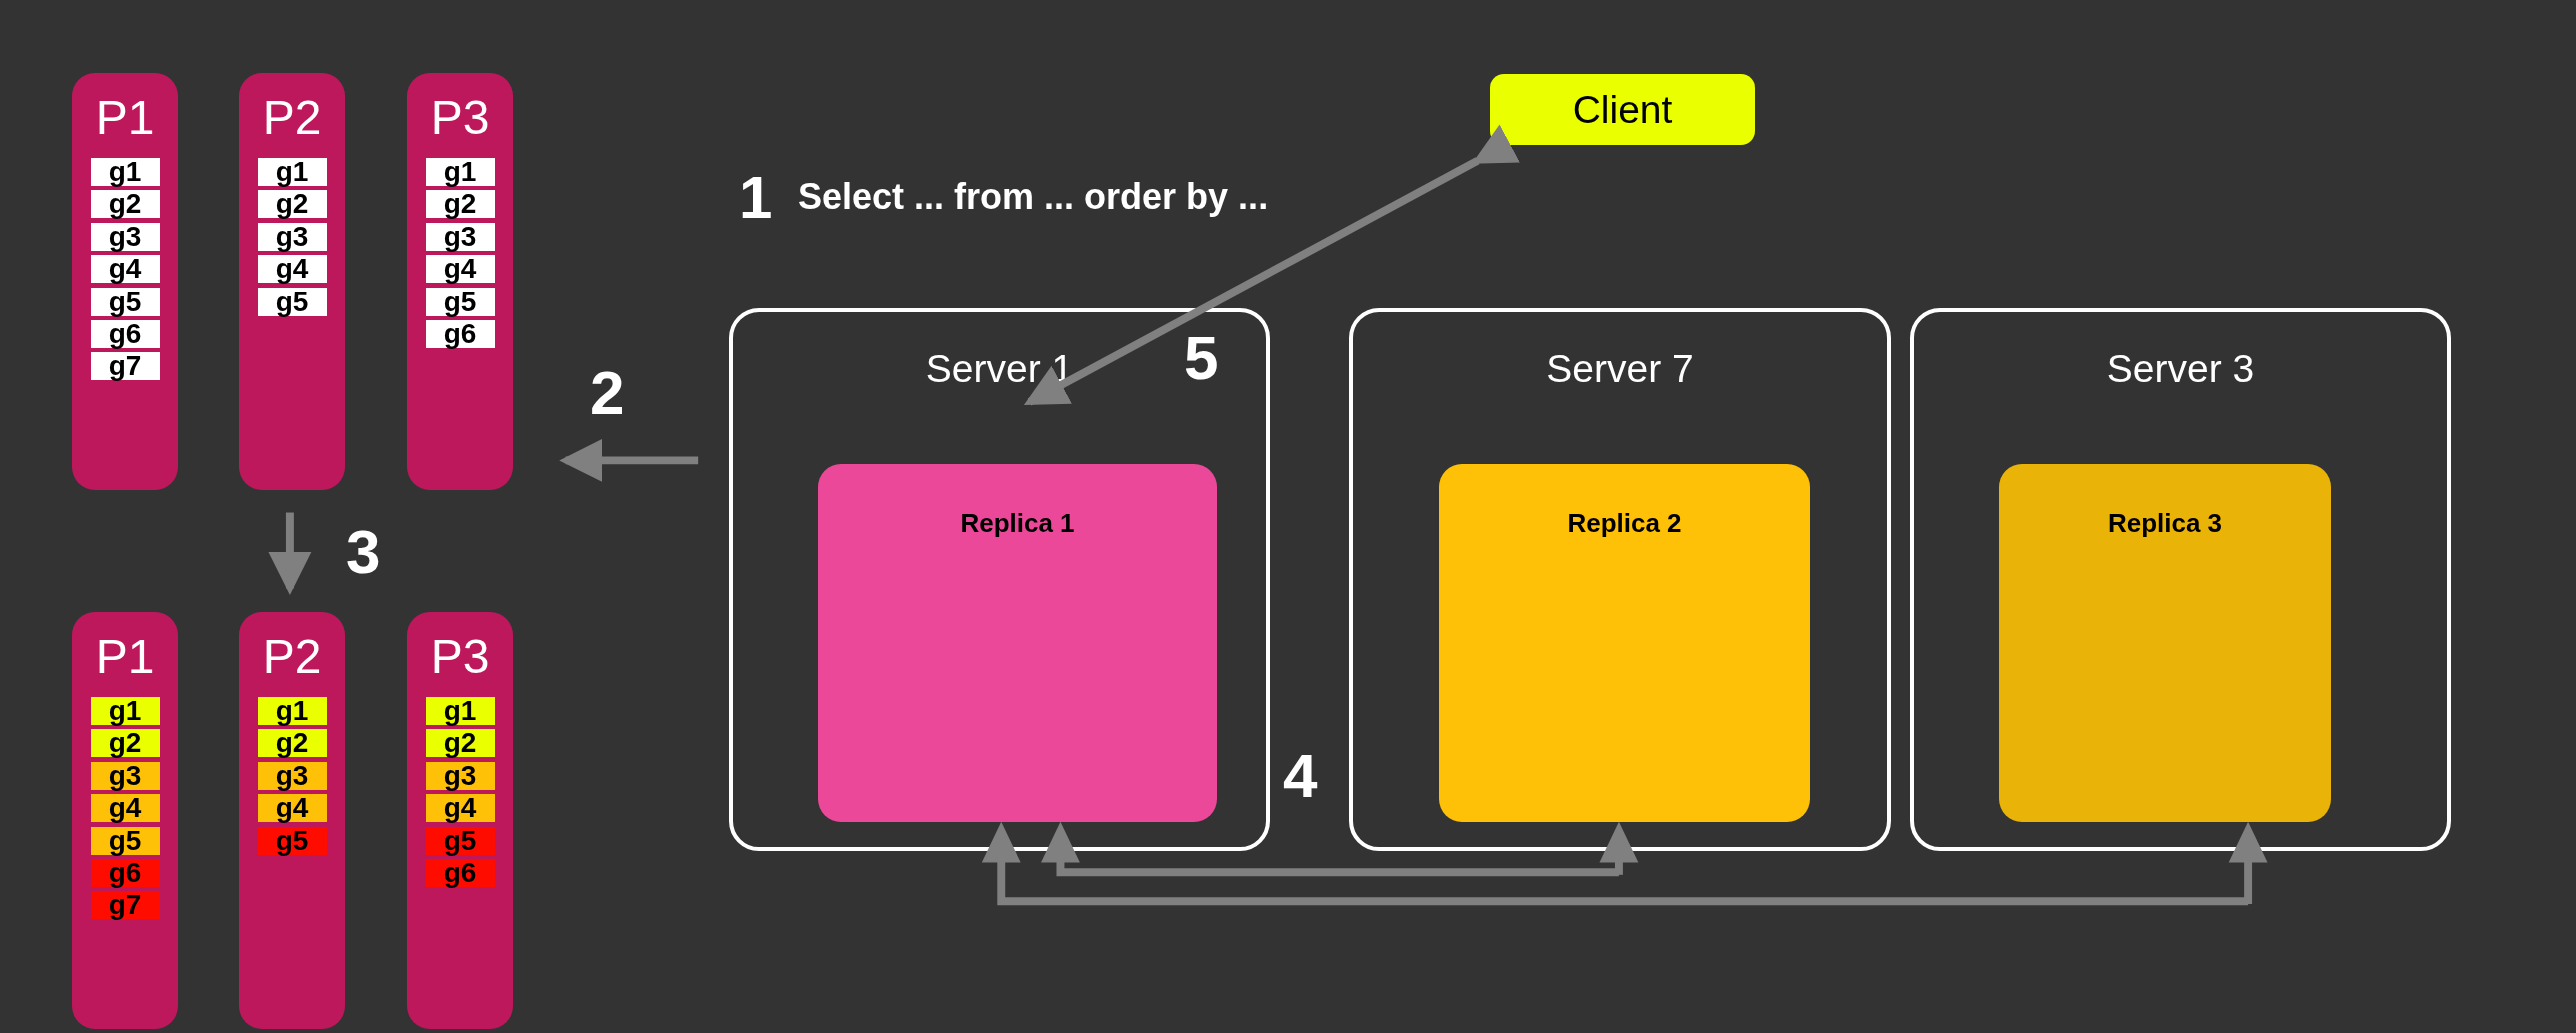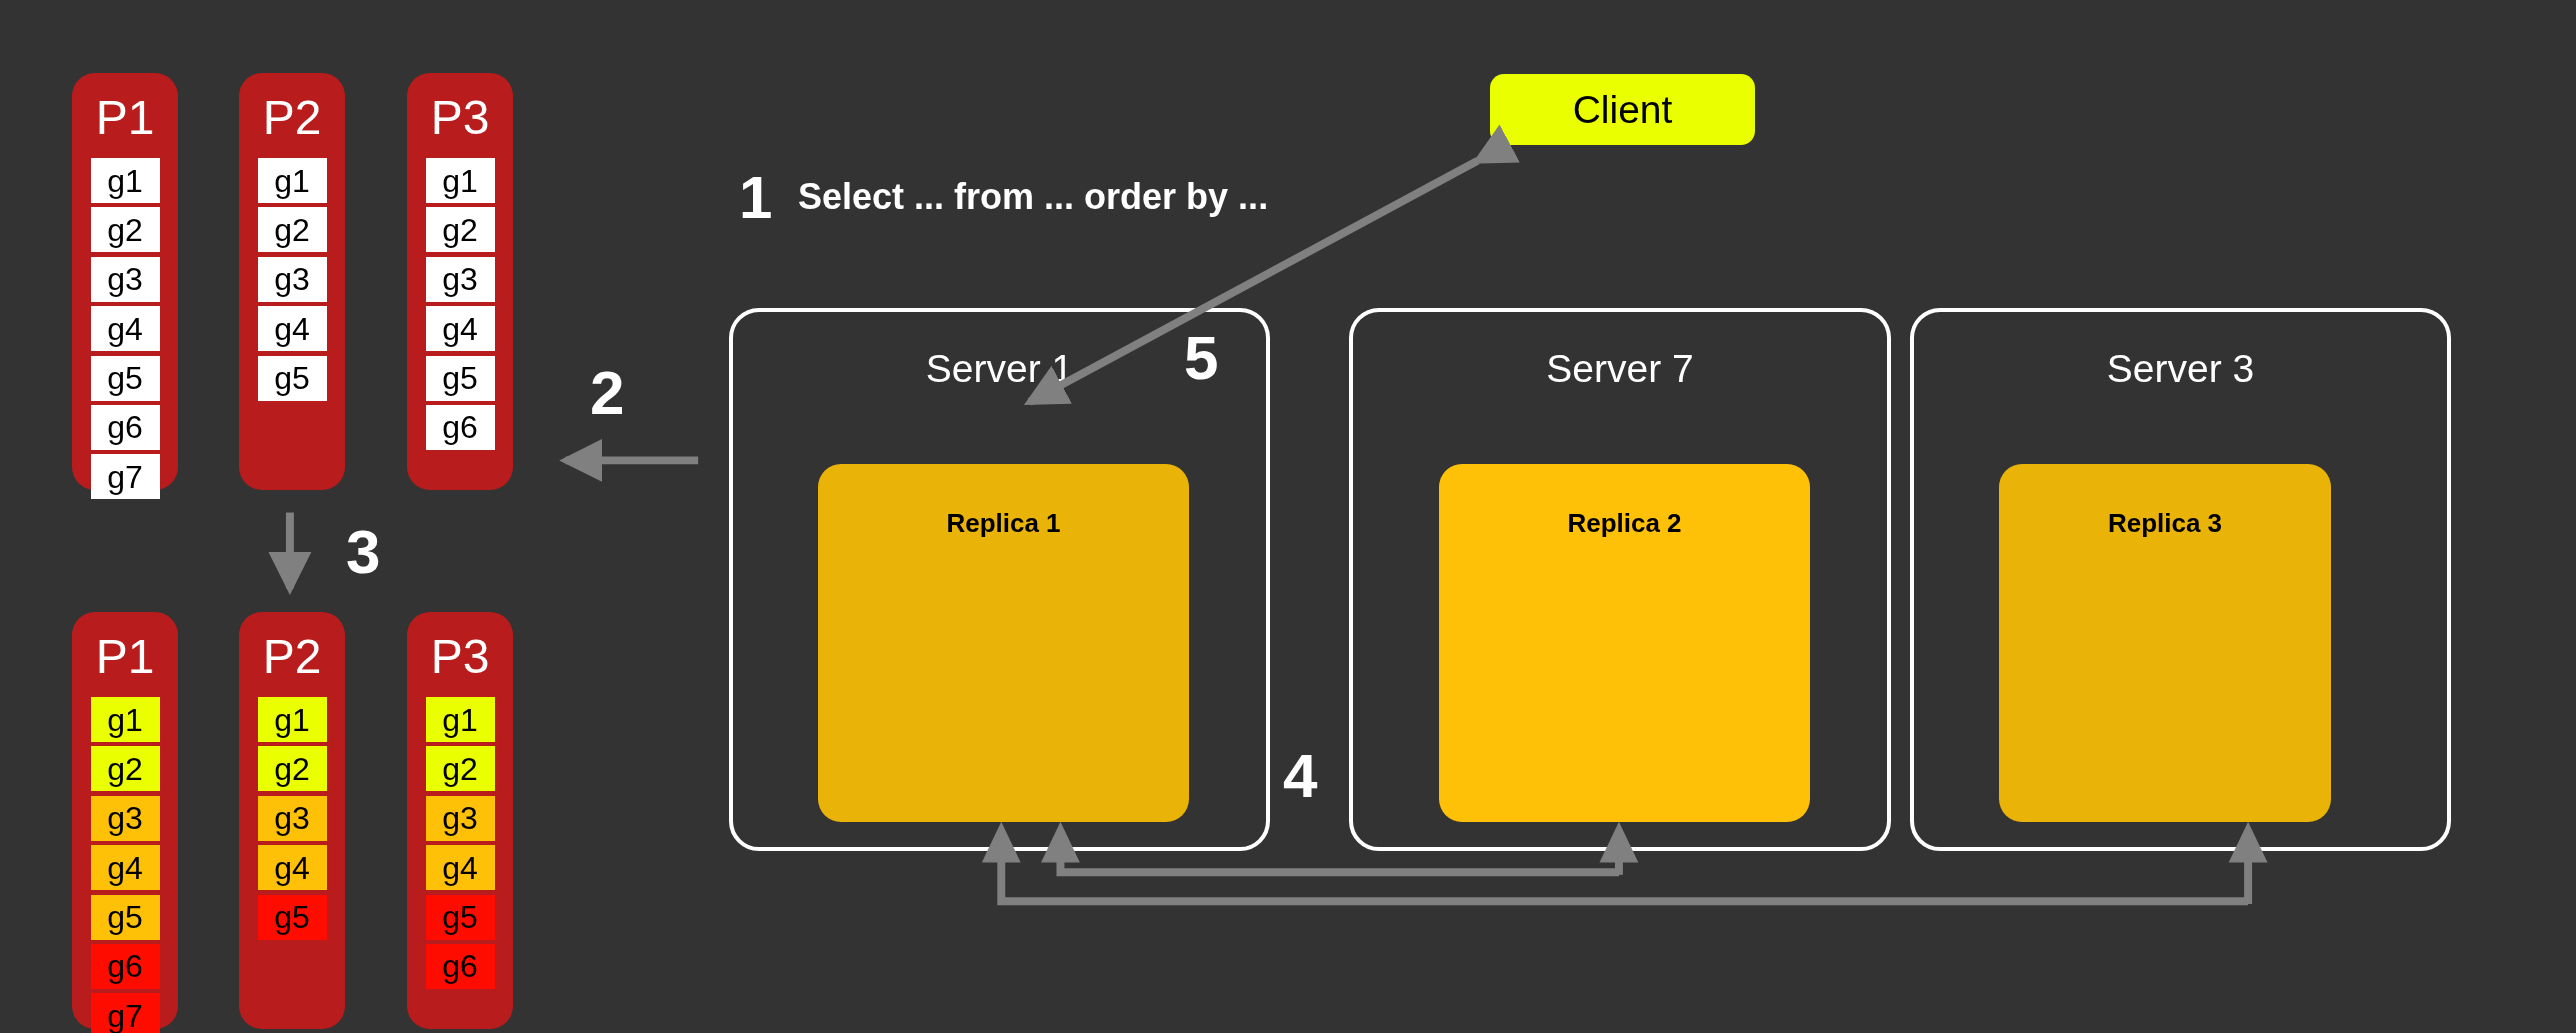--- a/index.html
+++ b/index.html
@@ -10,21 +10,21 @@
   #stage{
     position:relative;
     width:2576px;
     height:1033px;
     background:#333333;
     overflow:hidden;
   }
   
   .pcol{
     position:absolute;
-    background:#b91c1c;
+    background:#be185d;
     border-radius:23px;
     display:flex;
     flex-direction:column;
     align-items:center;
   }
   .pcol-title{
     color:#ffffff;
     font-size:48px;
     font-weight:400;
     line-height:1;
@@ -35,26 +35,26 @@
   }
   .cells{
     width:100%;
     display:flex;
     flex-direction:column;
     align-items:center;
     gap:4.4px;
   }
   .cell{
     width:69px;
-    height:45px;
+    height:28px;
     display:flex;
     align-items:center;
     justify-content:center;
-    font-size:32px;
-    font-weight:normal;
+    font-size:28px;
+    font-weight:bold;
     color:#000000;
     line-height:1;
   }
   .cell.white{background:#ffffff;}
   .cell.yellow{background:#eaff00;}
   .cell.amber{background:#ffc107;}
   .cell.red{background:#ff0c00;}
 
   
   .server{
@@ -214,21 +214,21 @@
 
   <div id="client-box" style="left:1490px; top:74px; width:265px; height:71px; background:#eaff00;border-radius:14px;">
     <span id="client-label">Client</span>
   </div>
 
   <div class="step-num" style="left:739px; top:168px; font-size:60px;">1</div>
   <div id="query-text" style="left:798px; top:179px;">Select ... from ... order by ...</div>
 
   <div class="server" style="left:729px; top:274px; width:541px; height:543px;">
     <div class="server-title">Server 1</div>
-    <div class="replica" style="left:85px; top:152px; width:371px; height:358px; background:#eab308;">
+    <div class="replica" style="left:85px; top:152px; width:371px; height:358px; background:#ec4899;padding-left:28px;">
       <div class="replica-label">Replica 1</div>
     </div>
   </div>
 
   <div class="server" style="left:1349px; top:274px; width:542px; height:543px;">
     <div class="server-title">Server 7</div>
     <div class="replica" style="left:86px; top:152px; width:371px; height:358px; background:#ffc107;">
       <div class="replica-label">Replica 2</div>
     </div>
   </div>

